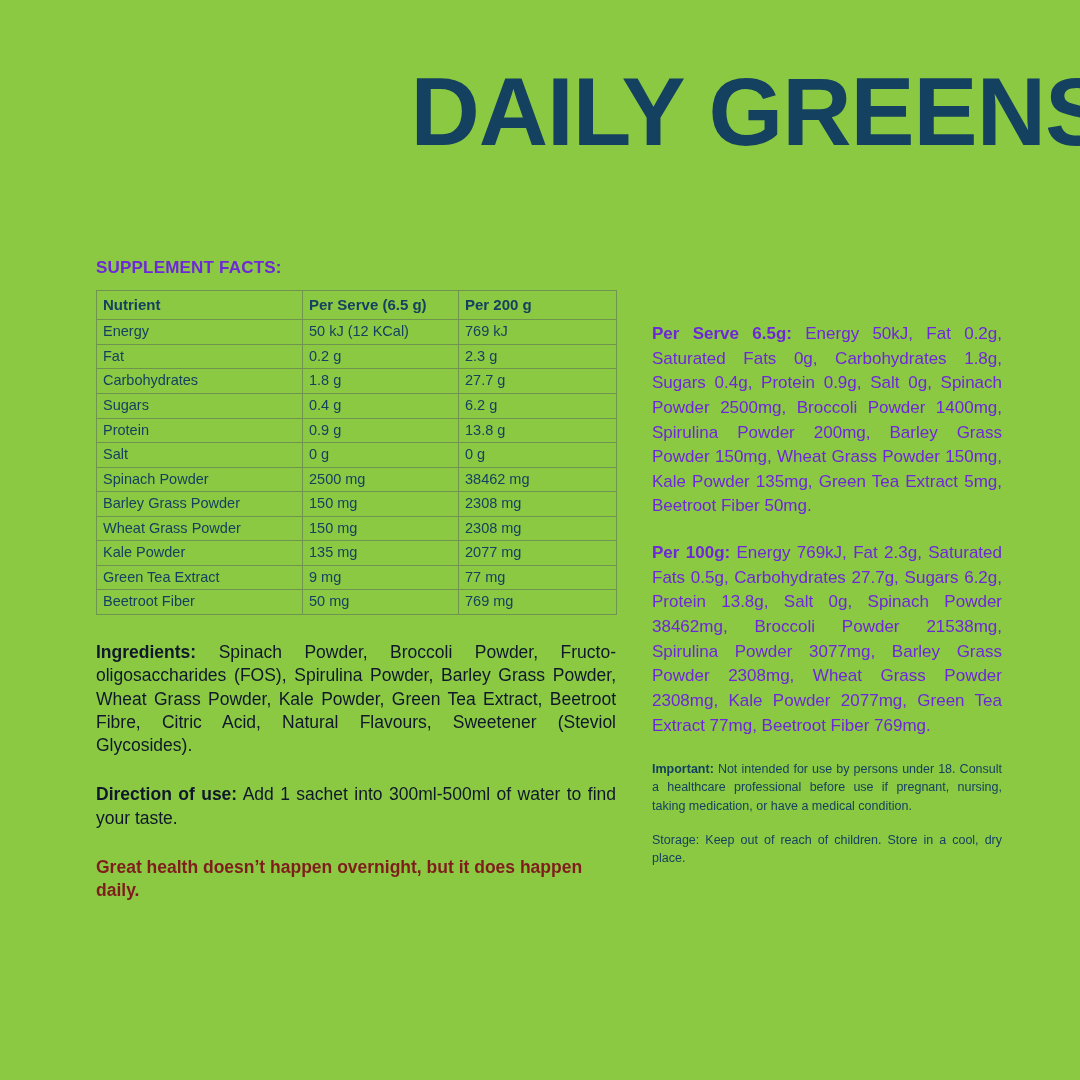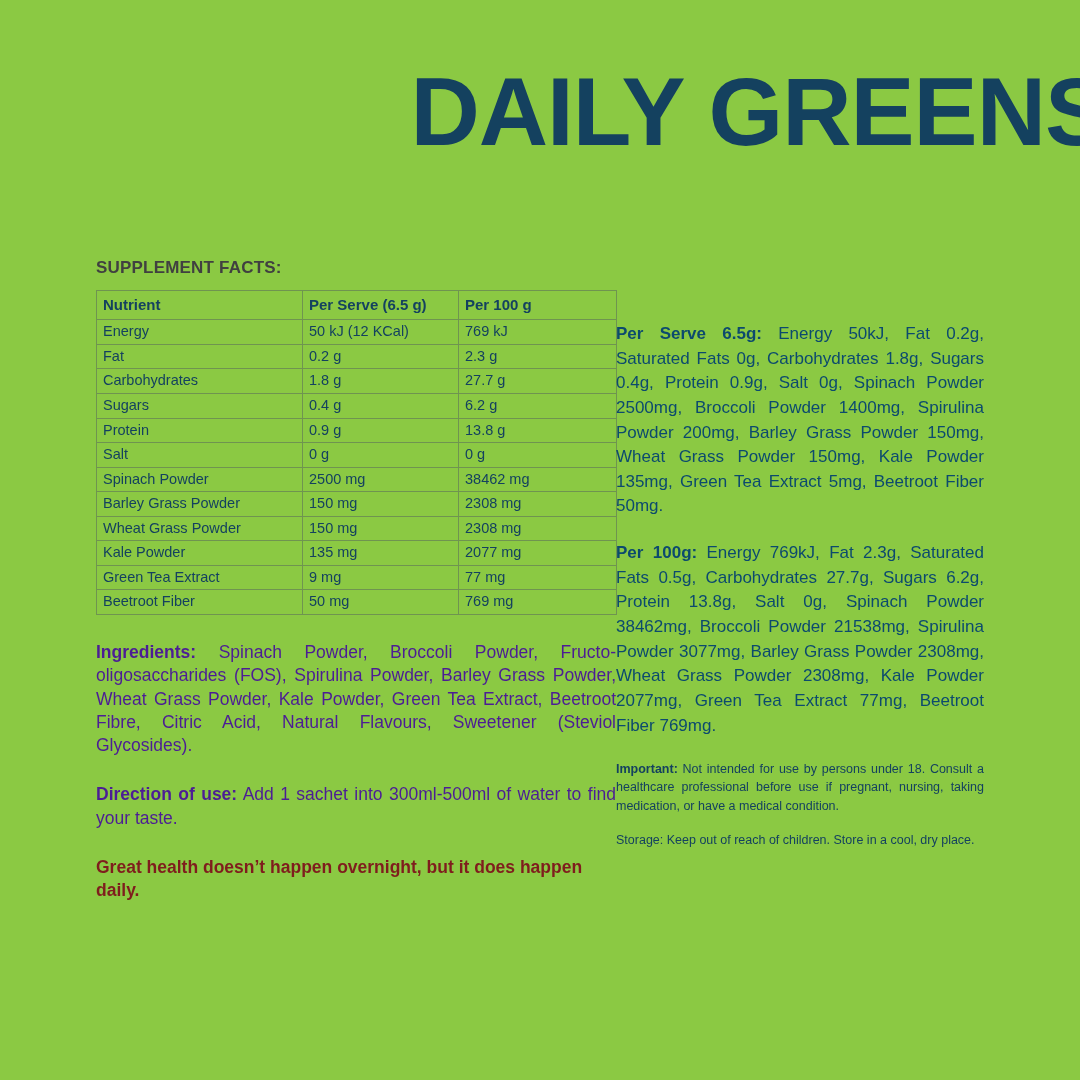--- a/index.html
+++ b/index.html
@@ -35,26 +35,27 @@
   }
   .content {
     position: absolute;
     top: 258px;
     left: 96px;
     width: 906px;
   }
   .section-label {
     font-size: 17px;
     font-weight: bold;
-    color: #404040;
+    color: #6d28d9;
     letter-spacing: 0.2px;
     margin-bottom: 12px;
   }
   .columns {
     display: flex;
+    gap: 36px;
     align-items: flex-start;
   }
   .col-left {
     width: 520px;
   }
   .col-right {
     width: 368px;
     padding-top: 32px;
   }
   table.facts {
@@ -81,38 +82,38 @@
     padding-bottom: 4px;
   }
   table.facts col.c1 { width: 206px; }
   table.facts col.c2 { width: 156px; }
   table.facts col.c3 { width: 158px; }
 
   .para {
     font-size: 17.5px;
     line-height: 1.33;
     text-align: justify;
-    color: #4c1d95;
+    color: #0f172a;
     margin-top: 26px;
   }
   .para b, .para strong {
     font-weight: bold;
   }
   .bold-note {
     font-size: 17.5px;
     line-height: 1.33;
     font-weight: bold;
     color: #7f1d1d;
     margin-top: 26px;
   }
   .right-para {
     font-size: 17px;
     line-height: 1.45;
     text-align: justify;
-    color: #0c4a6e;
+    color: #6d28d9;
     margin-bottom: 22px;
   }
   .right-para .lead {
     font-weight: bold;
   }
   .small-note {
     font-size: 12.5px;
     line-height: 1.45;
     text-align: justify;
     color: #14415f;
@@ -142,21 +143,21 @@
         <table class="facts">
           <colgroup>
               <col class="c1">
               <col class="c2">
               <col class="c3">
             </colgroup>
           <thead>
             <tr>
               <th>Nutrient</th>
               <th>Per Serve (6.5 g)</th>
-              <th>Per 100 g</th>
+              <th>Per 200 g</th>
             </tr>
           </thead>
           <tbody>
             <tr>
               <td>Energy</td>
               <td>50 kJ (12 KCal)</td>
               <td>769 kJ</td>
             </tr>
             <tr>
               <td>Fat</td>

